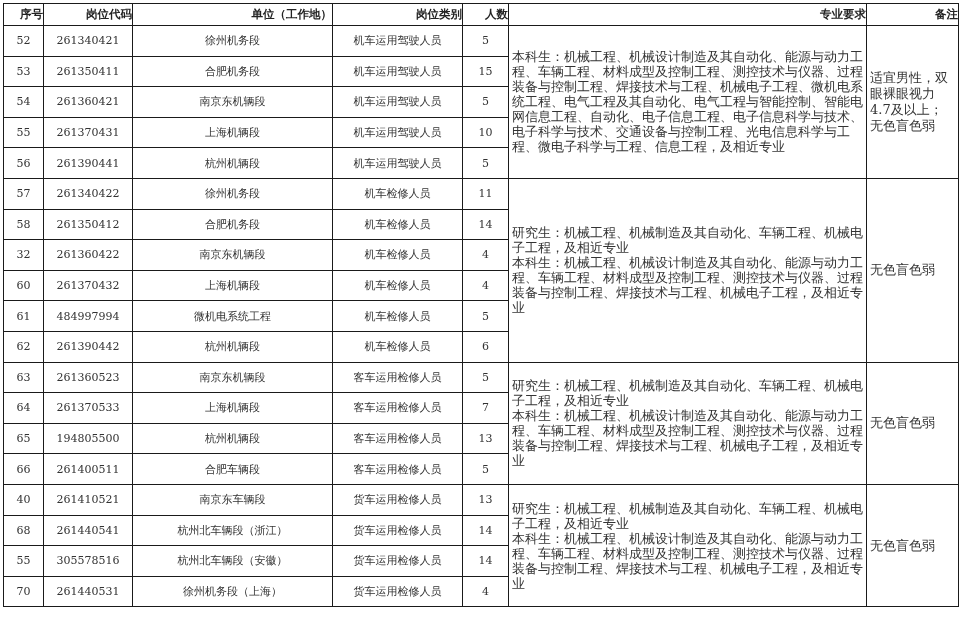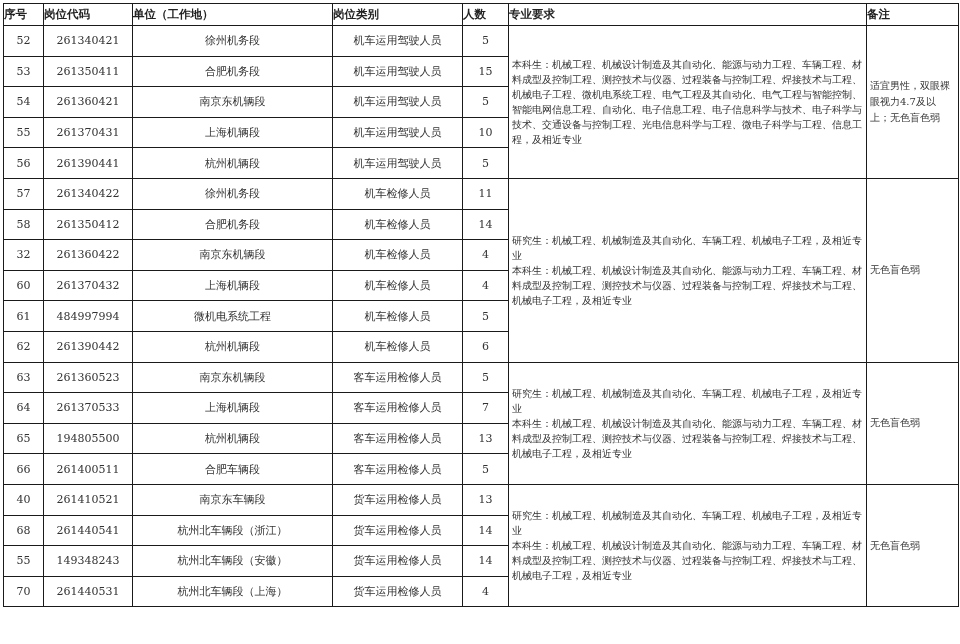--- a/index.html
+++ b/index.html
@@ -17,33 +17,33 @@
     border: 1.5px solid #1a1a1a;
     padding: 0;
     overflow: hidden;
   }
   table.recruit th {
     height: 21px;
     font-family: "DejaVu Sans", "Liberation Sans", sans-serif;
     font-weight: bold;
     font-size: 11.5px;
     color: #222222;
-    text-align: left;
+    text-align: right;
     vertical-align: middle;
   }
   table.recruit td {
     height: 29.6px;
     text-align: center;
     vertical-align: middle;
   }
   td.req, td.note {
     text-align: left !important;
     padding: 0 3px !important;
     line-height: 15px;
-    font-size: 10px;
+    font-size: 13px;
     white-space: pre-line;
   }
   td.note { line-height: 16px; }
 </style>
 </head>
 <body>
 
 <table class="recruit">
   <colgroup>
     <col style="width:40px">
@@ -195,26 +195,26 @@
     </tr>
     <tr>
       <td>68</td>
       <td>261440541</td>
       <td>杭州北车辆段（浙江）</td>
       <td>货车运用检修人员</td>
       <td>14</td>
     </tr>
     <tr>
       <td>55</td>
-      <td>149348243</td>
+      <td>305578516</td>
       <td>杭州北车辆段（安徽）</td>
       <td>货车运用检修人员</td>
       <td>14</td>
     </tr>
     <tr>
       <td>70</td>
       <td>261440531</td>
-      <td>杭州北车辆段（上海）</td>
+      <td>徐州机务段（上海）</td>
       <td>货车运用检修人员</td>
       <td>4</td>
     </tr>
   </tbody>
 </table>
 
 </body></html>

